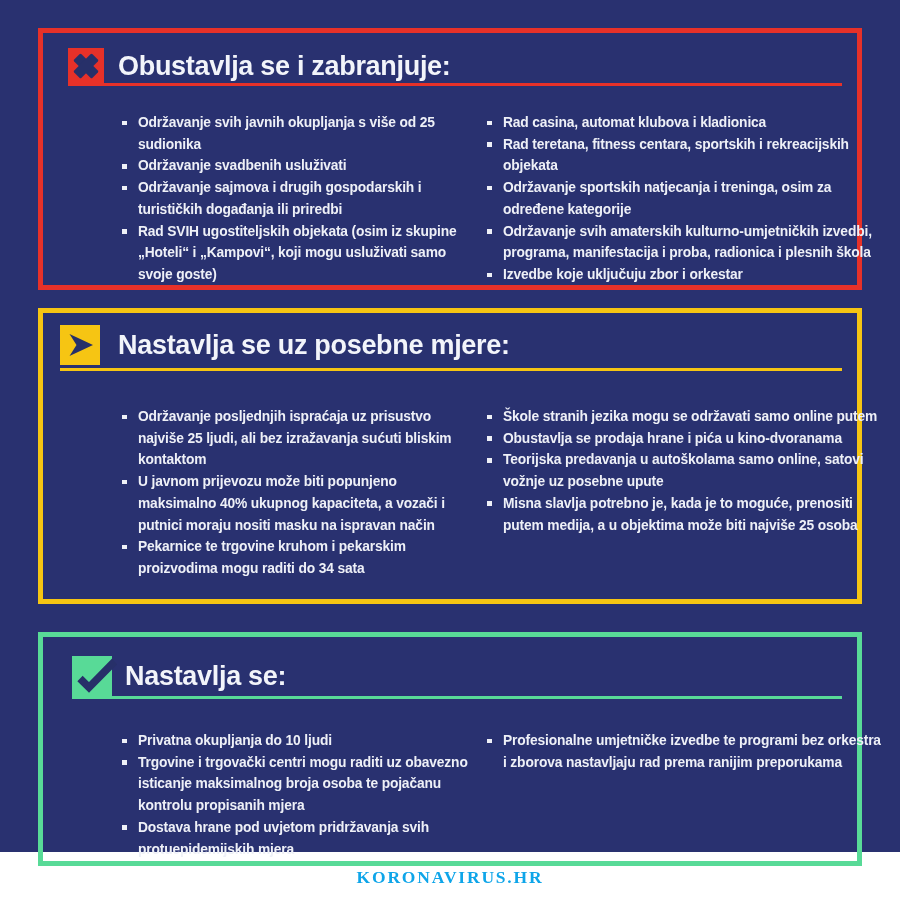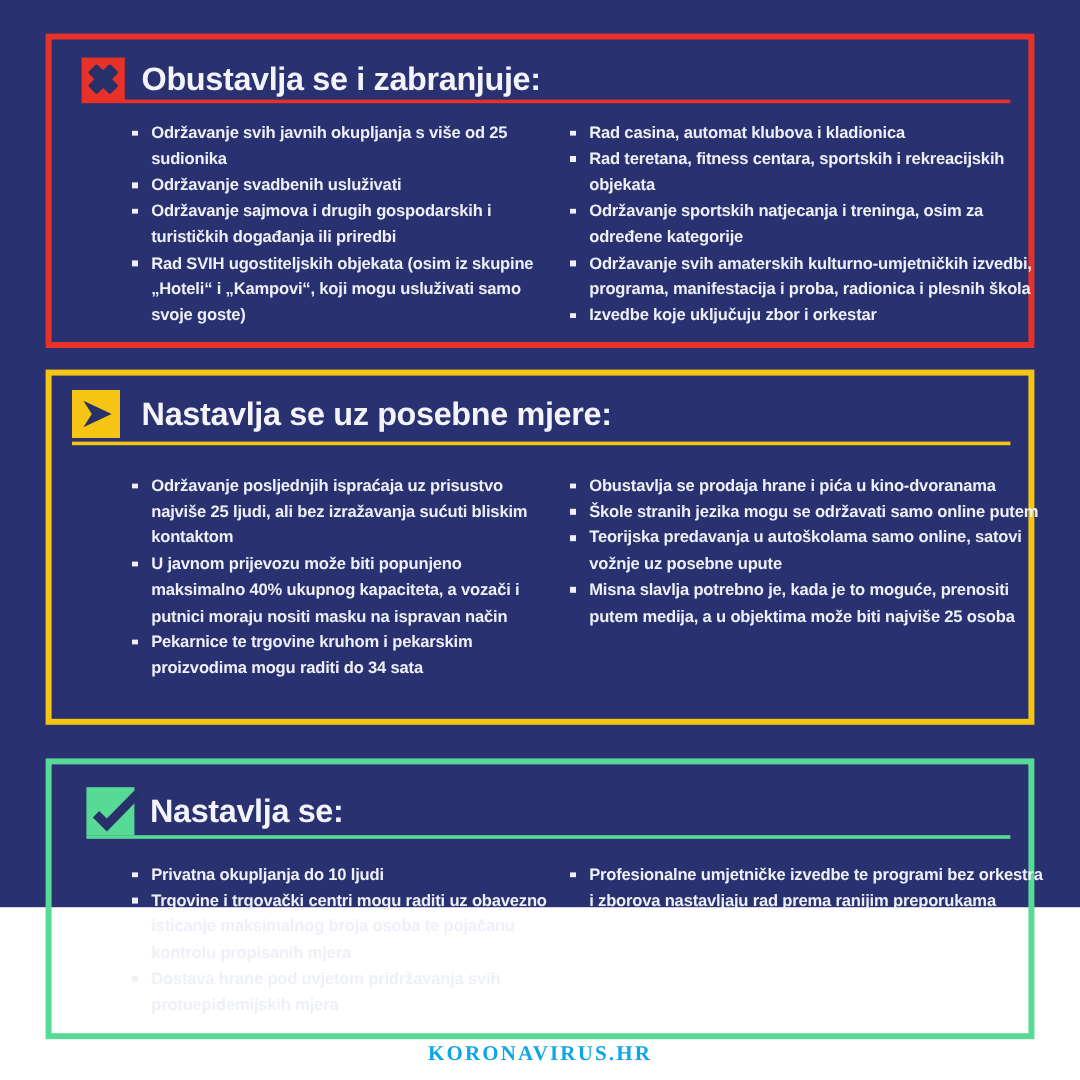--- a/index.html
+++ b/index.html
@@ -1,21 +1,21 @@
 <!DOCTYPE html>
 <html><head>
 <meta charset="utf-8">
 <style>
   html,body{margin:0;padding:0;}
   body{
     width:900px;height:900px;overflow:hidden;
     font-family:"Liberation Sans", sans-serif;
   }
   .canvas{
-    position:relative;width:900px;height:756px;
+    position:relative;width:900px;height:852px;
     background:#293170;
   }
   .panel{
     position:absolute;left:38px;width:824px;
     border:5px solid var(--accent);
     box-sizing:border-box;
   }
   #s0{top:28px;height:262px;}
   #s1{top:308px;height:296px;}
   #s2{top:632px;height:234px;}
@@ -34,21 +34,21 @@
   #s0 h2{top:15px;}
   #s1 h2{top:14px;}
   #s2 h2{left:82px;top:21px;}
 
   .rule{position:absolute;height:3px;background:var(--accent);}
   #s0 .rule{left:25px;top:50px;width:774px;}
   #s1 .rule{left:17px;top:55px;width:782px;}
   #s2 .rule{left:29px;top:59px;width:770px;}
 
   ul.col{
-    position:absolute;margin:4px;padding:0;list-style:none;
+    position:absolute;margin:16px;padding:0;list-style:none;
     color:#eef0f7;font-size:13.8px;line-height:21.7px;font-weight:700;
     letter-spacing:-0.15px;
   }
   .col-left{left:62px;width:352px;}
   .col-right{left:427px;width:396px;}
   #s0 ul.col{top:63px;}
   #s1 ul.col{top:77px;}
   #s2 ul.col{top:77px;}
   ul.col li{position:relative;padding-left:17px;}
   ul.col li::before{
@@ -102,22 +102,22 @@
       </svg>
     </span>
     <h2>Nastavlja se uz posebne mjere:</h2>
     <div class="rule"></div>
     <ul class="col col-left">
         <li>Održavanje posljednjih ispraćaja uz prisustvo najviše 25 ljudi, ali bez izražavanja sućuti bliskim kontaktom</li>
         <li>U javnom prijevozu može biti popunjeno maksimalno 40% ukupnog kapaciteta, a vozači i putnici moraju nositi masku na ispravan način</li>
         <li>Pekarnice te trgovine kruhom i pekarskim proizvodima mogu raditi do 34 sata</li>
       </ul>
     <ul class="col col-right">
+        <li>Škole stranih jezika mogu se održavati samo online putem</li>
         <li>Obustavlja se prodaja hrane i pića u kino-dvoranama</li>
-        <li>Škole stranih jezika mogu se održavati samo online putem</li>
         <li>Teorijska predavanja u autoškolama samo online, satovi vožnje uz posebne upute</li>
         <li>Misna slavlja potrebno je, kada je to moguće, prenositi putem medija, a u objektima može biti najviše 25 osoba</li>
       </ul>
   </section>
 
   <section class="panel" id="s2" style="--accent: #58da97;">
     <span class="badge">
       <svg viewBox="0 0 40 40">
         <rect x="0" y="0" width="40" height="40" style="fill:var(--accent)"></rect>
         <path d="M8 22.5 L17 31.5 L42.5 5.5" fill="none" stroke="#273069" stroke-width="7.5"></path>

